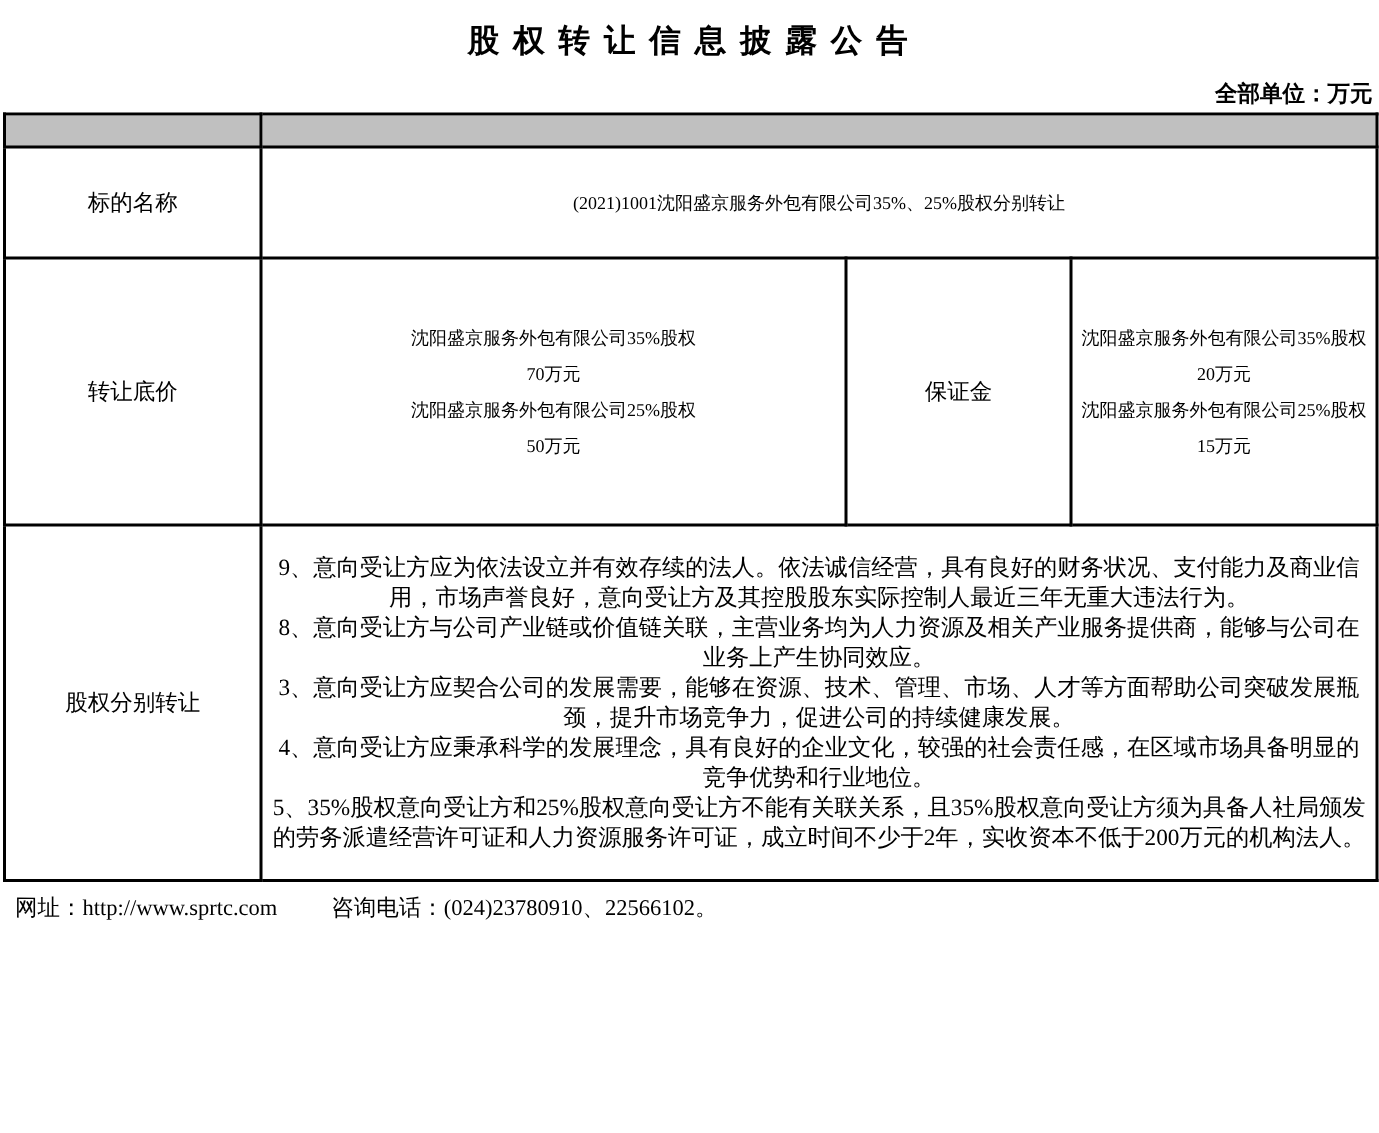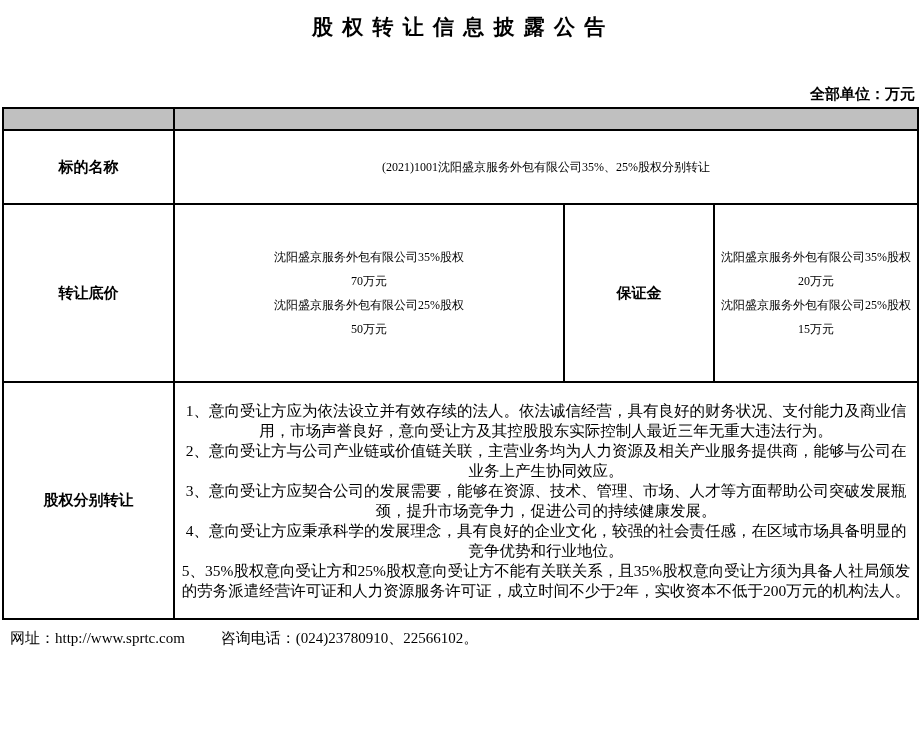--- a/index.html
+++ b/index.html
@@ -16,21 +16,21 @@
   .doc-title {
     padding-top: 13px;
     text-align: center;
     font-size: 21px;
     font-weight: bold;
     letter-spacing: 2px;
     white-space: pre;
   }
 
   .unit-note {
-    margin-top: 44px;
+    margin-top: 12px;
     margin-bottom: 3px;
     padding-right: 4px;
     text-align: right;
     font-size: 15px;
     font-weight: bold;
   }
 
   table.disclosure-table {
     border-collapse: collapse;
     table-layout: fixed;
@@ -47,21 +47,21 @@
   tr.head-row td { background: #c0c0c0; height: 18px; padding: 0; }
   tr.head-row { height: 22px; }
 
   tr.row-subject { height: 74px; }
   tr.row-price { height: 178px; }
   tr.row-qualification { height: 237px; }
   tr.row-time { height: 88px; }
 
   td.label-cell {
     font-size: 15px;
-    font-weight: bold;
+    font-weight: normal;
   }
   td.value-cell {
     font-size: 12px;
   }
   .stacked-lines div { line-height: 24px; }
 
   td.qualification-cell {
     text-align: left;
     vertical-align: top;
     padding: 3px 5px 3px 4px;
@@ -118,22 +118,22 @@
         <div>沈阳盛京服务外包有限公司35%股权</div>
         <div>20万元</div>
         <div>沈阳盛京服务外包有限公司25%股权</div>
         <div>15万元</div>
       </td>
     </tr>
 
     <tr class="row-qualification">
       <td class="label-cell">股权分别转让</td>
       <td colspan="3" class="qualification-cell">
-        <div class="condition-item">1、意向受让方应为依法设立并有效存续的法人。依法诚信经营，具有良好的财务状况、支付能力及商业信用，市场声誉良好，意向受让方及其控股股东实际控制人最近三年无重大违法行为。</div>
-        <div class="condition-item">2、意向受让方与公司产业链或价值链关联，主营业务均为人力资源及相关产业服务提供商，能够与公司在业务上产生协同效应。</div>
+        <div class="condition-item">9、意向受让方应为依法设立并有效存续的法人。依法诚信经营，具有良好的财务状况、支付能力及商业信用，市场声誉良好，意向受让方及其控股股东实际控制人最近三年无重大违法行为。</div>
+        <div class="condition-item">8、意向受让方与公司产业链或价值链关联，主营业务均为人力资源及相关产业服务提供商，能够与公司在业务上产生协同效应。</div>
         <div class="condition-item">3、意向受让方应契合公司的发展需要，能够在资源、技术、管理、市场、人才等方面帮助公司突破发展瓶颈，提升市场竞争力，促进公司的持续健康发展。</div>
         <div class="condition-item">4、意向受让方应秉承科学的发展理念，具有良好的企业文化，较强的社会责任感，在区域市场具备明显的竞争优势和行业地位。</div>
         <div class="condition-item">5、35%股权意向受让方和25%股权意向受让方不能有关联关系，且35%股权意向受让方须为具备人社局颁发的劳务派遣经营许可证和人力资源服务许可证，成立时间不少于2年，实收资本不低于200万元的机构法人。</div>
       </td>
     </tr>
 
   </tbody>
     </table>
 
   <div class="footer">

